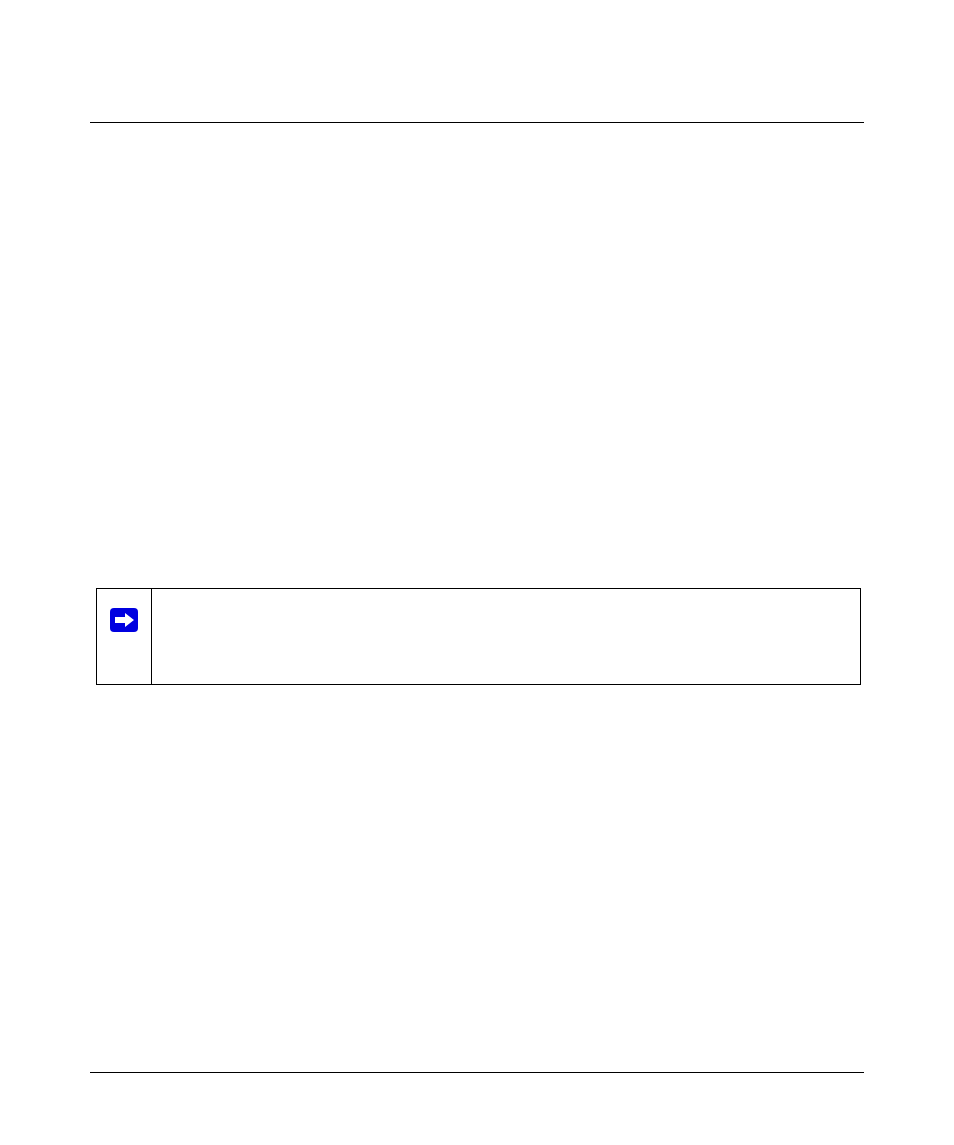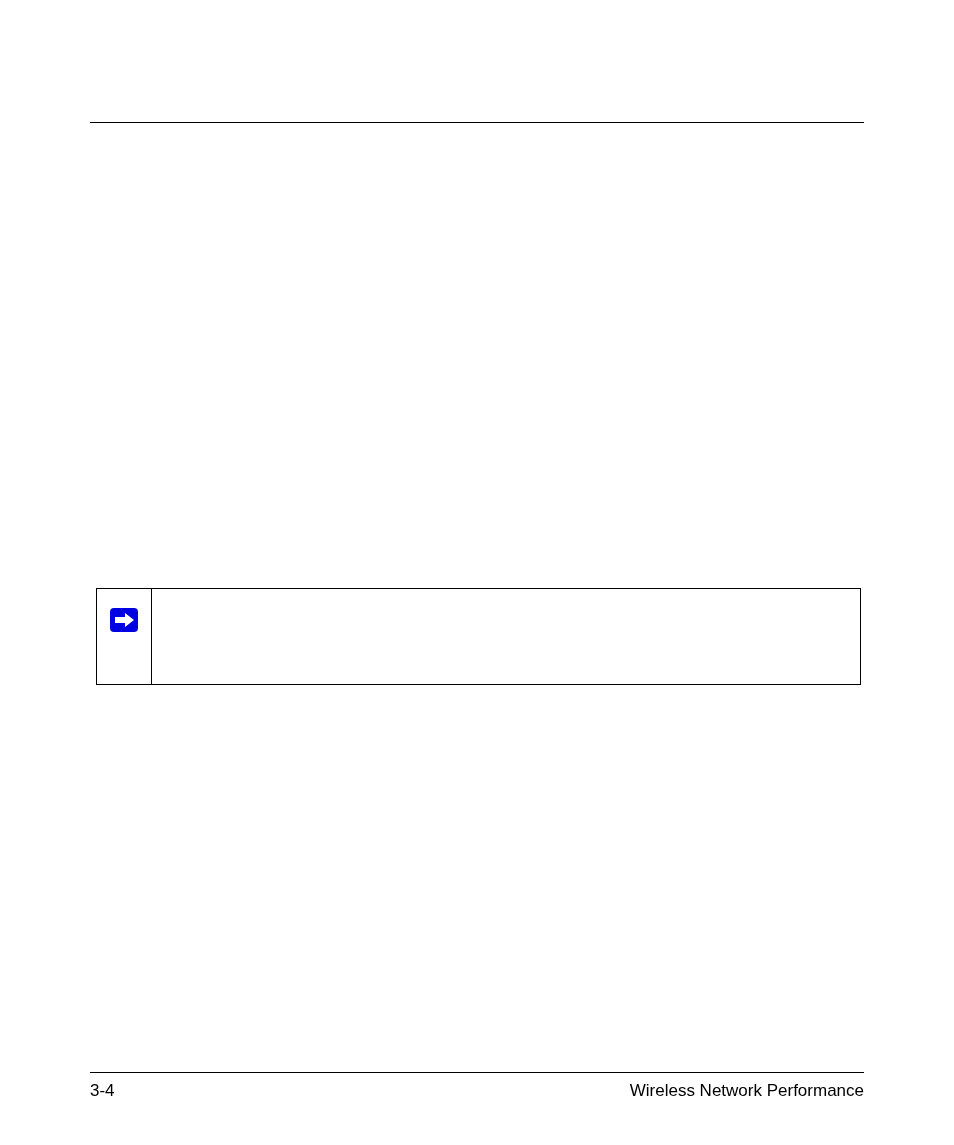--- a/index.html
+++ b/index.html
@@ -98,17 +98,13 @@
           <rect x="3" y="3" width="24" height="20" rx="3" ry="3" fill="#0000e0"></rect>
           <path d="M 6 10 L 16 10 L 16 6 L 25 13 L 16 20 L 16 16 L 6 16 Z" fill="#ffffff"></path>
         </svg>
       </span>
     </div>
     <div class="note-content-cell"></div>
   </div>
 
   <div class="bottom-rule"></div>
 
-  <div class="footer">
-    <span class="page-number">3-4</span>
-    <span class="footer-title">Wireless Network Performance</span>
-  </div>
 </div>
 
 </body></html>

